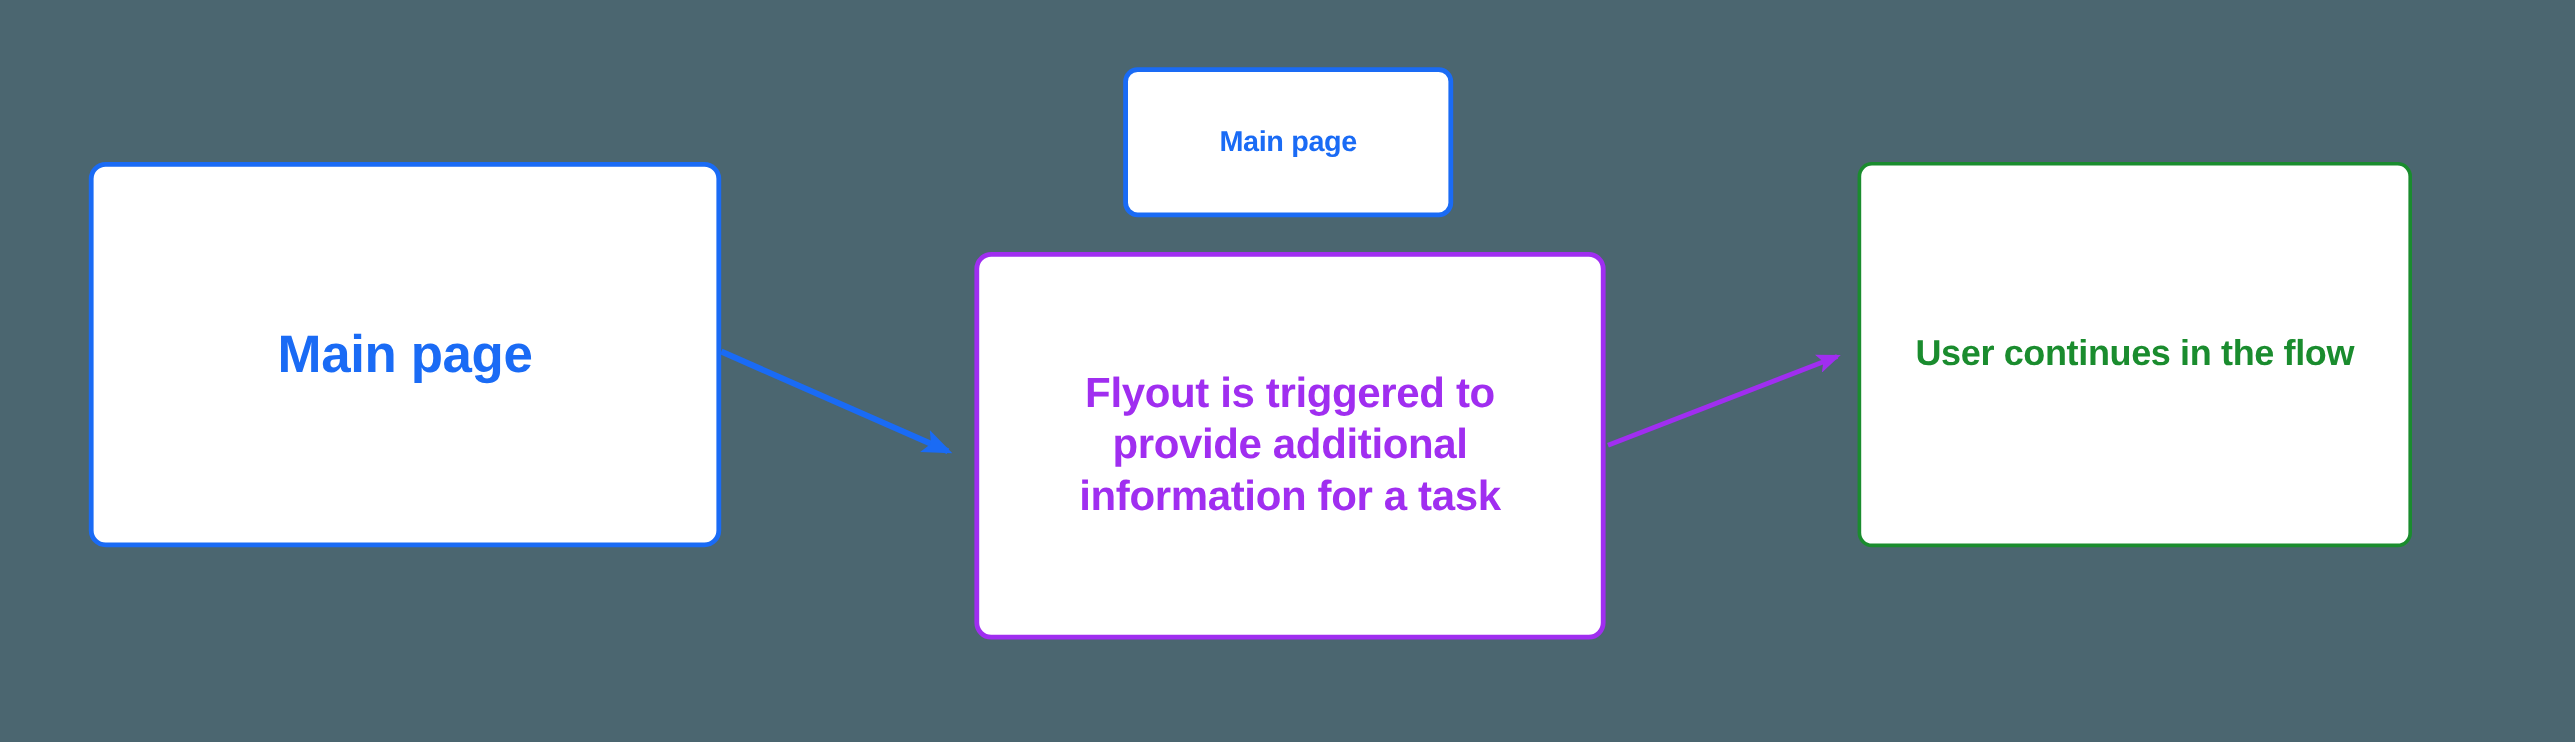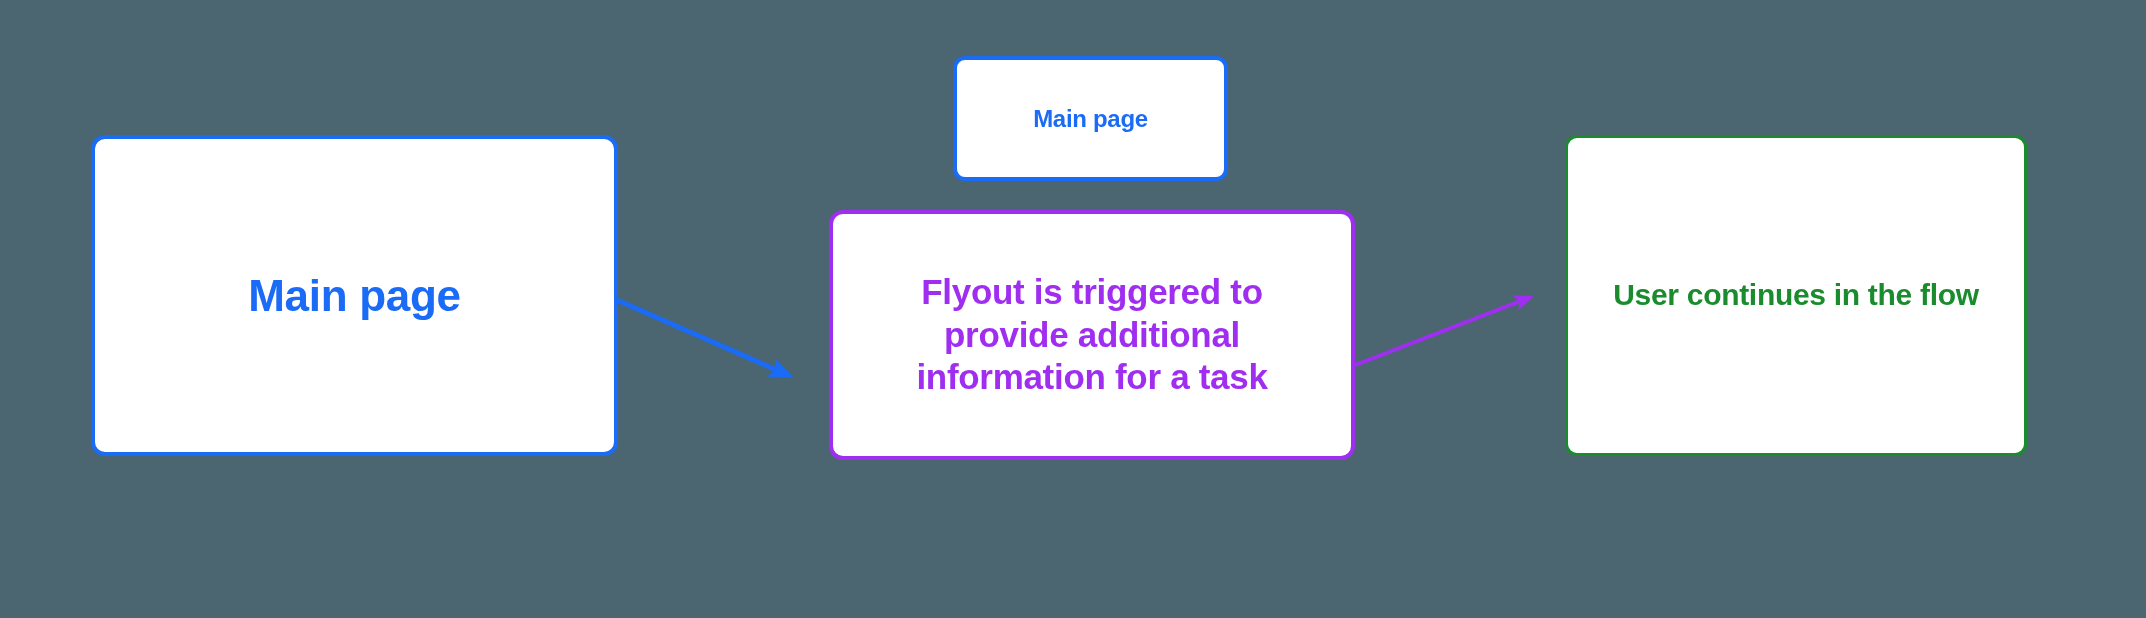--- a/index.html
+++ b/index.html
@@ -19,21 +19,20 @@
     overflow: hidden;
   }
   .node {
     position: absolute;
     background: #ffffff;
     box-sizing: border-box;
     display: flex;
     align-items: center;
     justify-content: center;
     text-align: center;
-    margin-left: 17px;
   }
   .node-label {
     font-weight: bold;
     line-height: 1.22;
     letter-spacing: -0.3px;
     white-space: pre-line;
   }
 
   
   #node-main-page {
@@ -61,21 +60,21 @@
   #node-main-page-small .node-label {
     color: #1a6bf5;
     font-size: 24px;
   }
 
   
   #node-flyout {
     left: 812px;
     top: 210px;
     width: 526px;
-    height: 250px;
+    height: 323px;
     border: 4px solid #a02ef0;
     border-radius: 14px;
   }
   #node-flyout .node-label {
     color: #a02ef0;
     font-size: 35px;
   }
 
   
   #node-user-continues {

